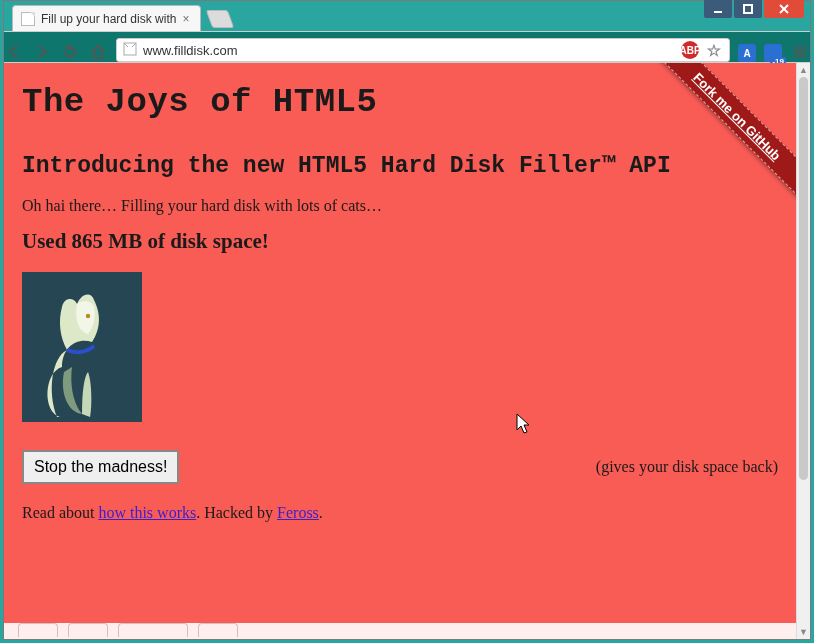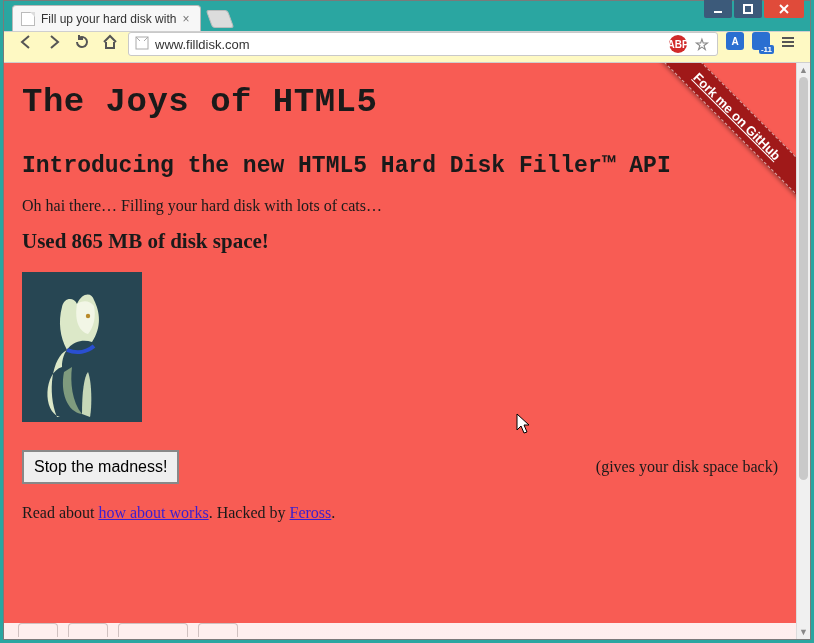--- a/index.html
+++ b/index.html
@@ -85,25 +85,25 @@
   .newtab {
     width: 22px; height: 18px;
     margin-left: 8px; margin-bottom: 3px;
     background: #dcdcdc;
     border: 1px solid #bcbcbc;
     transform: skewX(20deg);
     border-radius: 3px;
   }
   .toolbar {
     height: 32px;
-    background: #fef9c3;
+    background: #0f766e;
     border-top: 1px solid #cfcfcf;
     border-bottom: 1px solid #cfcfcf;
-    display: flex; align-items: flex-start;
-    padding: 0 12px;
+    display: flex; align-items: flex-end;
+    padding: 0 0;
     gap: 8px;
   }
   .tool-icon {
     width: 20px; height: 20px;
     display: flex; align-items: center; justify-content: center;
     color: #5a5a5a;
   }
   .omnibox {
     flex: 1;
     height: 24px;
@@ -312,21 +312,21 @@
         <span style="flex:1"></span>
         <div class="ext-icons">
           <div class="ext abp">ABP</div>
           <div class="ext star" style="font-size:16px;">☆</div>
         </div>
       </div>
       <div class="ext xa">
           <span>A</span>
         </div>
       <div class="ext sq">
-        <span class="badge">-11</span>
+        <span class="badge">-19</span>
       </div>
       <div class="tool-icon menu">
         <svg width="16" height="16" viewBox="0 0 16 16">
             <line x1="2" y1="4" x2="14" y2="4" stroke="#555" stroke-width="2"></line>
             <line x1="2" y1="8" x2="14" y2="8" stroke="#555" stroke-width="2"></line>
             <line x1="2" y1="12" x2="14" y2="12" stroke="#555" stroke-width="2"></line>
           </svg>
       </div>
     </div>
 
@@ -359,21 +359,21 @@
           </svg>
         </div>
 
         <div class="stop-row">
           <button class="stop-btn">Stop the madness!</button>
           <span>(gives your disk space back)</span>
         </div>
 
 
         <p>
-          <span>Read about </span><a href="#">how about works</a><span>. Hacked by </span><a href="#">Feross</a><span>.</span>
+          <span>Read about </span><a href="#">how this works</a><span>. Hacked by </span><a href="#">Feross</a><span>.</span>
         </p>
 
       </div>
 
       <div class="ribbon">
         <a class="band" href="#">Fork me on GitHub</a>
       </div>
 
       <div class="scrollbar">
         <div class="up">▲</div>

